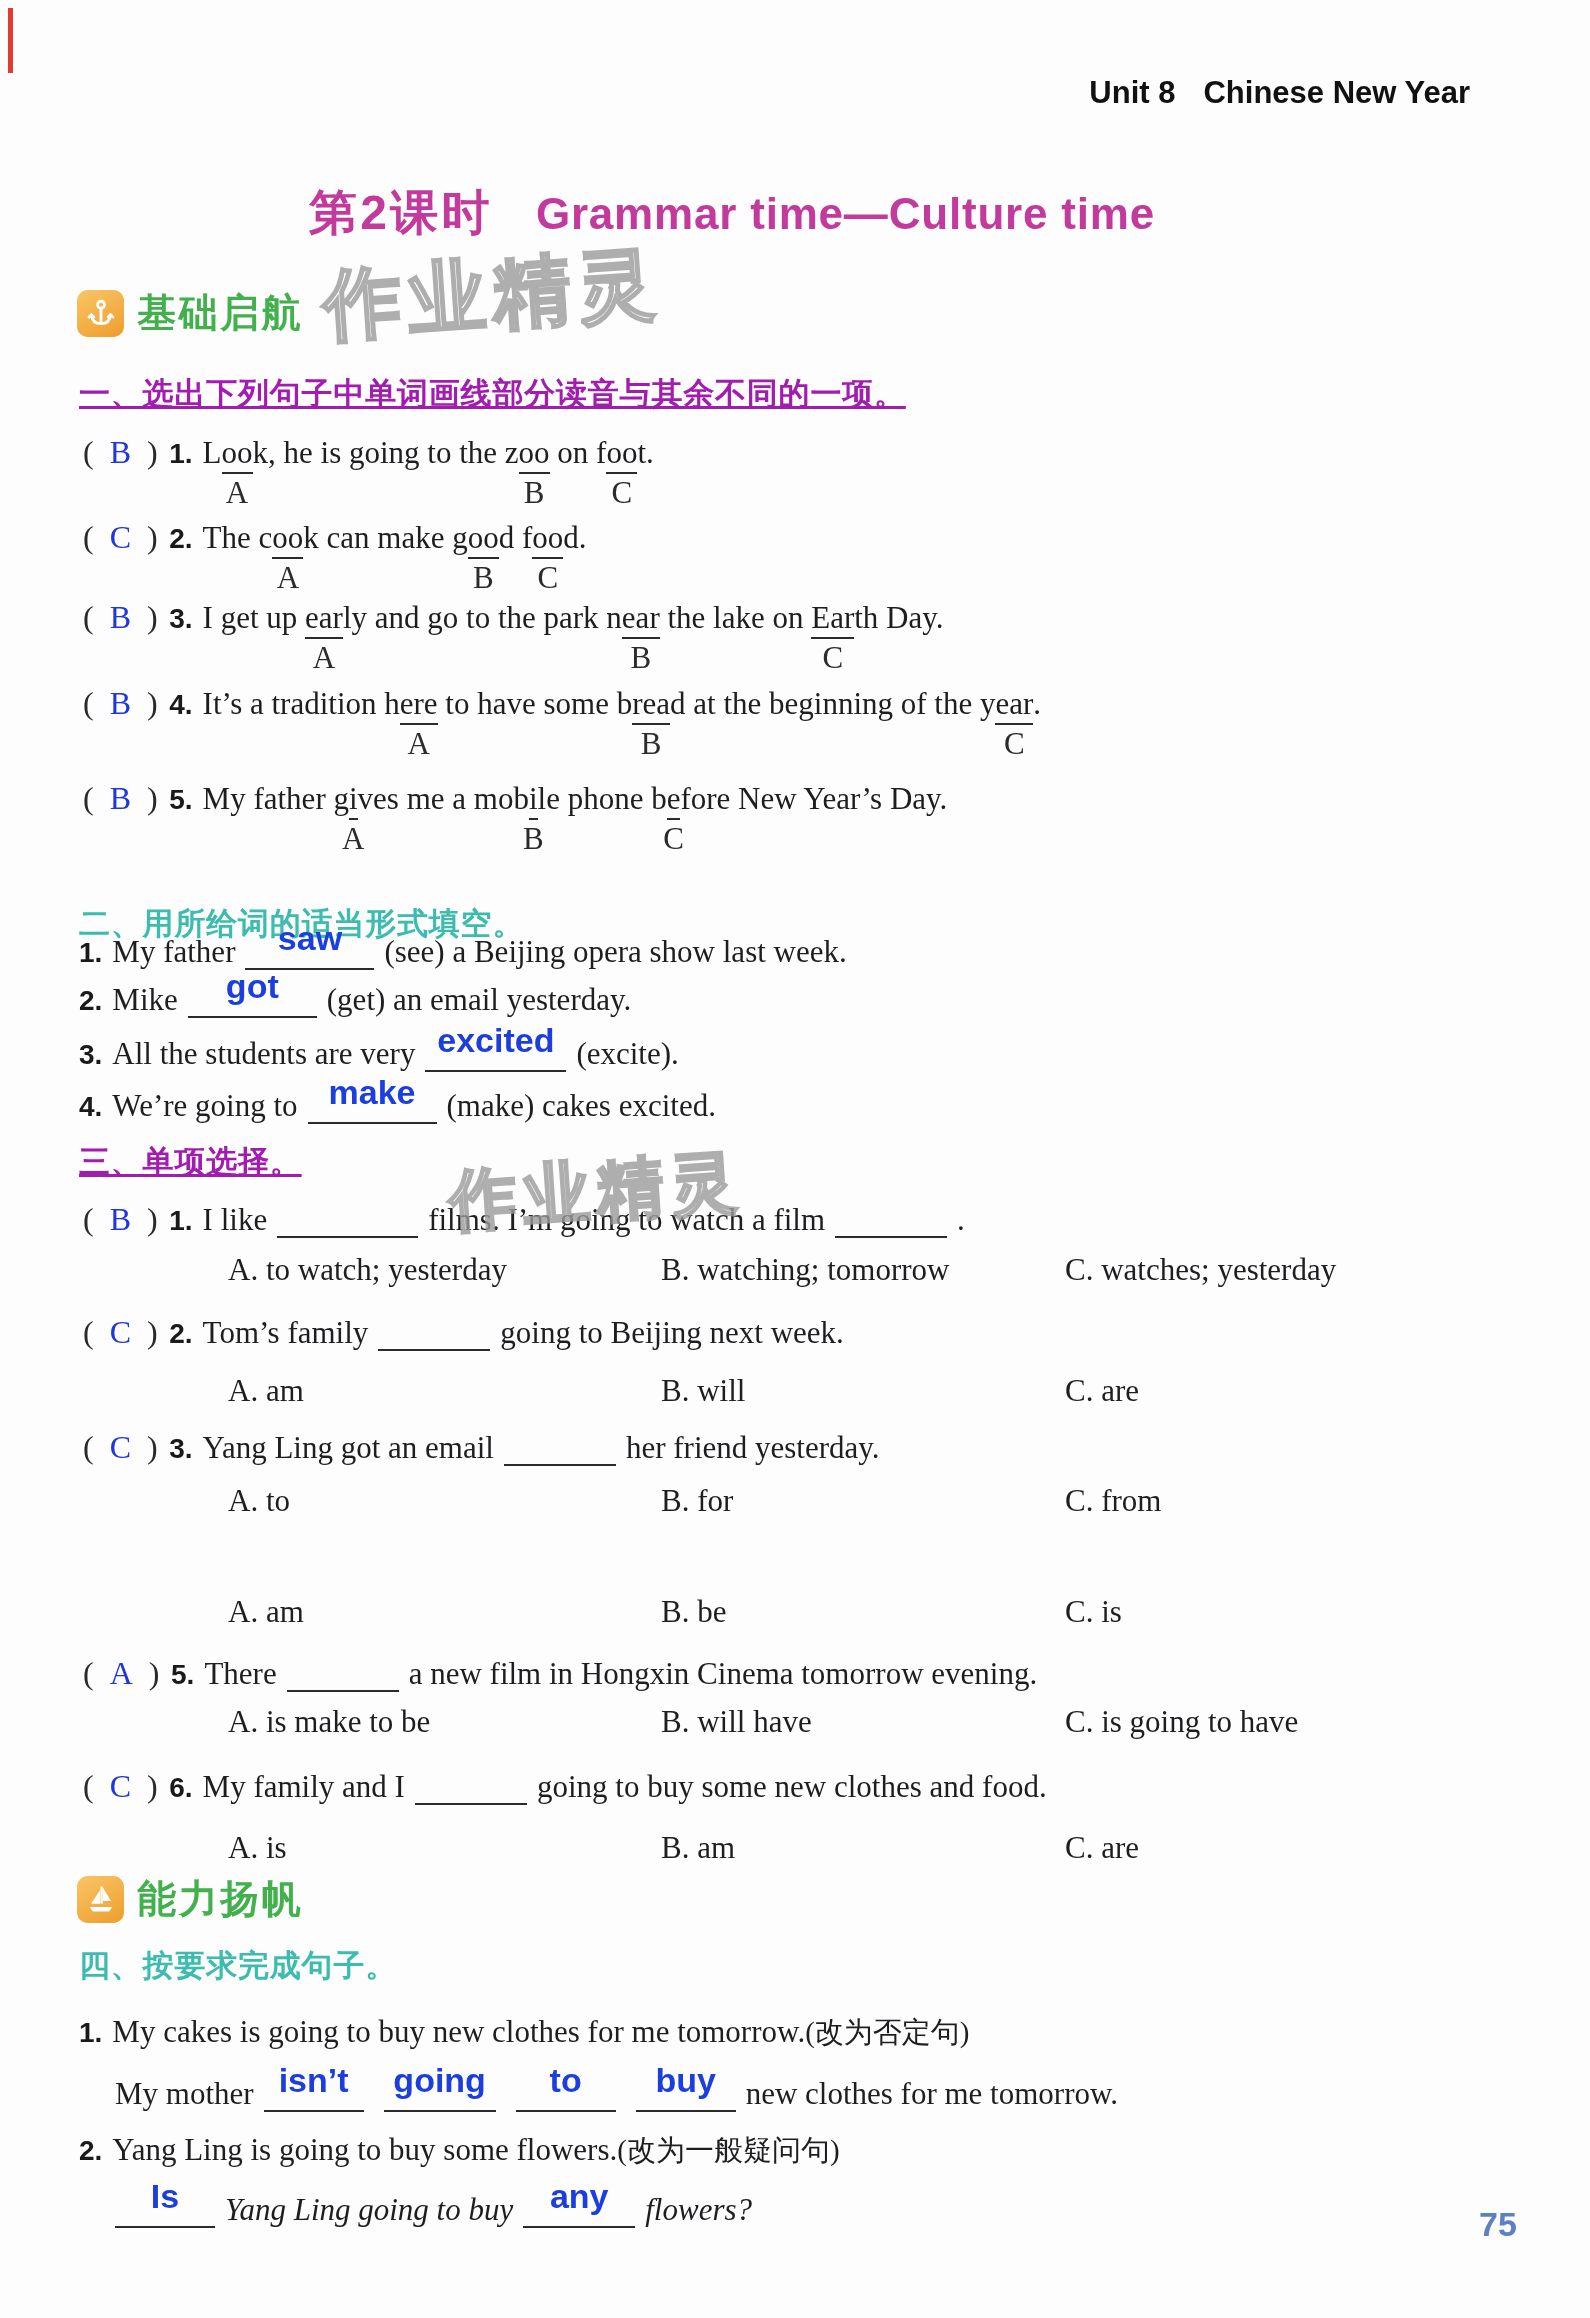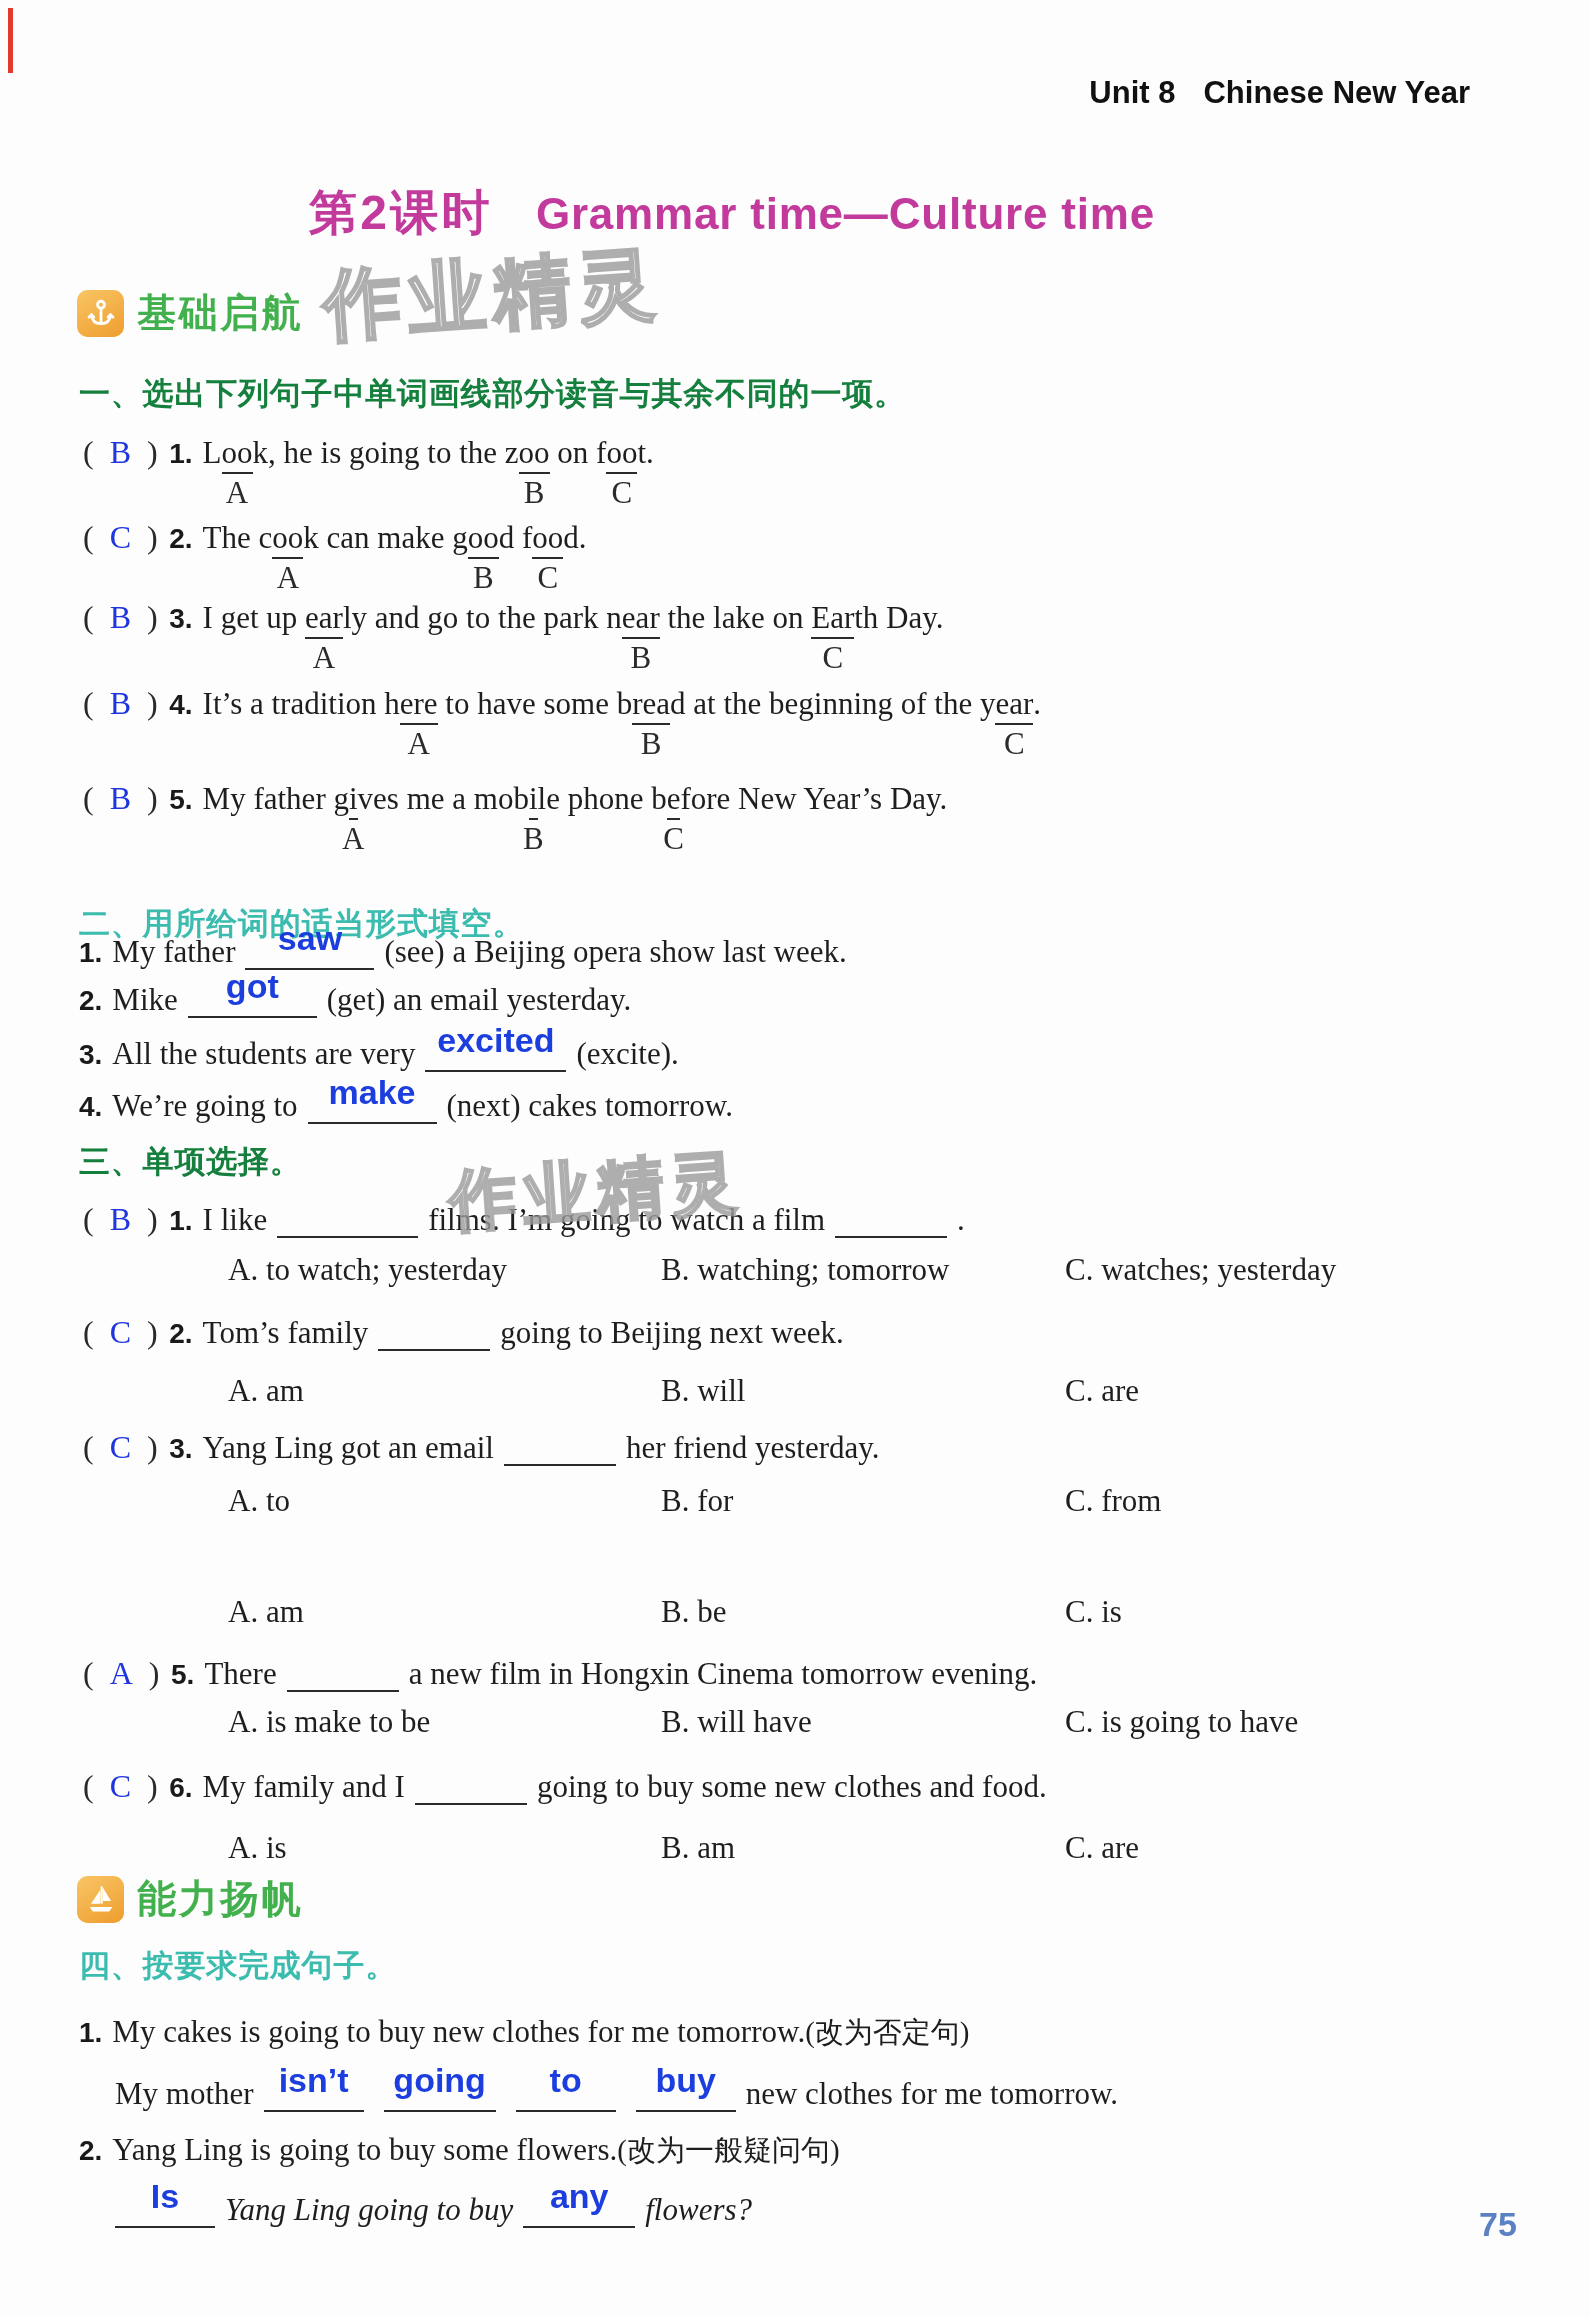--- a/index.html
+++ b/index.html
@@ -26,21 +26,21 @@
   .badge{display:flex;align-items:center;gap:13.3px;}
   .badge-icon{width:47px;height:47px;border-radius:10.8px;background:linear-gradient(150deg,#f9c566,#ee9d2d);
               display:flex;align-items:center;justify-content:center;flex:0 0 auto;}
   .badge-text{font-family:"Liberation Sans",sans-serif;font-weight:bold;font-size:39px;color:#42b04c;
               letter-spacing:2.5px;}
   .b-basic{top:286px;left:77px;}
   .b-ability{top:1872px;left:77px;}
   
   .sec-head{left:79px;font-family:"Liberation Sans",sans-serif;font-weight:bold;font-size:31px;
             letter-spacing:0.8px;white-space:nowrap;}
-  .orange{color:#15803d;}
+  .orange{color:#a21caf;text-decoration:underline;}
   .teal{color:#3cbcae;}
   .h1{top:373px;} .h2{top:888px;margin-top:15px;} .h3{top:1141px;} .h4{top:1945px;}
   
   .qline{left:83px;font-size:31px;white-space:nowrap;}
   .paren{font-size:32px;color:#2a2a2a;}
   .ans-letter{color:#1f35dd;font-size:32px;padding:0 16px;}
   .q-no{font-family:"Liberation Sans",sans-serif;font-weight:bold;font-size:28px;margin:0 10px 0 11.6px;
         color:#1a1a1a;}
   
   .u{position:relative;display:inline-block;border-bottom:2.5px solid #2b2b2b;padding-bottom:0.8px;}
@@ -100,21 +100,21 @@
   <div class="abs qline" style="top:780px"><span class="paren">(</span><span class="ans-letter">B</span><span class="paren">)</span><b class="q-no">5.</b><span>My father g</span><span class="u"><i class="lab">A</i><span>i</span></span><span>ves me a mob</span><span class="u"><i class="lab">B</i><span>i</span></span><span>le phone b</span><span class="u"><i class="lab">C</i><span>e</span></span><span>fore New Year’s Day.</span></div>
 
   <div class="abs sec-head teal h2">二、用所给词的适当形式填空。</div>
 
   <div class="abs item" style="top:930px"><b class="q-no" style="margin-left:0">1.</b><span>My father</span><span class="bl w155"><b class="hand">saw</b></span><span>(see) a Beijing opera show last week.</span></div>
 
   <div class="abs item" style="top:978px"><b class="q-no" style="margin-left:0">2.</b><span>Mike</span><span class="bl w155"><b class="hand">got</b></span><span>(get) an email yesterday.</span></div>
 
   <div class="abs item" style="top:1032px"><b class="q-no" style="margin-left:0">3.</b><span>All the students are very</span><span class="bl w170"><b class="hand">excited</b></span><span>(excite).</span></div>
 
-  <div class="abs item" style="top:1084px"><b class="q-no" style="margin-left:0">4.</b><span>We’re going to</span><span class="bl w155"><b class="hand">make</b></span><span>(next) cakes tomorrow.</span></div>
+  <div class="abs item" style="top:1084px"><b class="q-no" style="margin-left:0">4.</b><span>We’re going to</span><span class="bl w155"><b class="hand">make</b></span><span>(make) cakes excited.</span></div>
 
   <div class="abs sec-head orange h3">三、单项选择。</div>
 
   <div class="abs qline" style="top:1198px"><span class="paren">(</span><span class="ans-letter">B</span><span class="paren">)</span><b class="q-no">1.</b><span>I like</span><span class="bl w170"></span><span>films.  I’m going to watch a film</span><span class="bl w135"></span><span>.</span></div>
   <div class="abs opts" style="top:1252px">
       <span class="oa">A.  to watch; yesterday</span>
       <span class="ob">B.  watching; tomorrow</span>
       <span class="oc">C.  watches; yesterday</span>
     </div>
 

